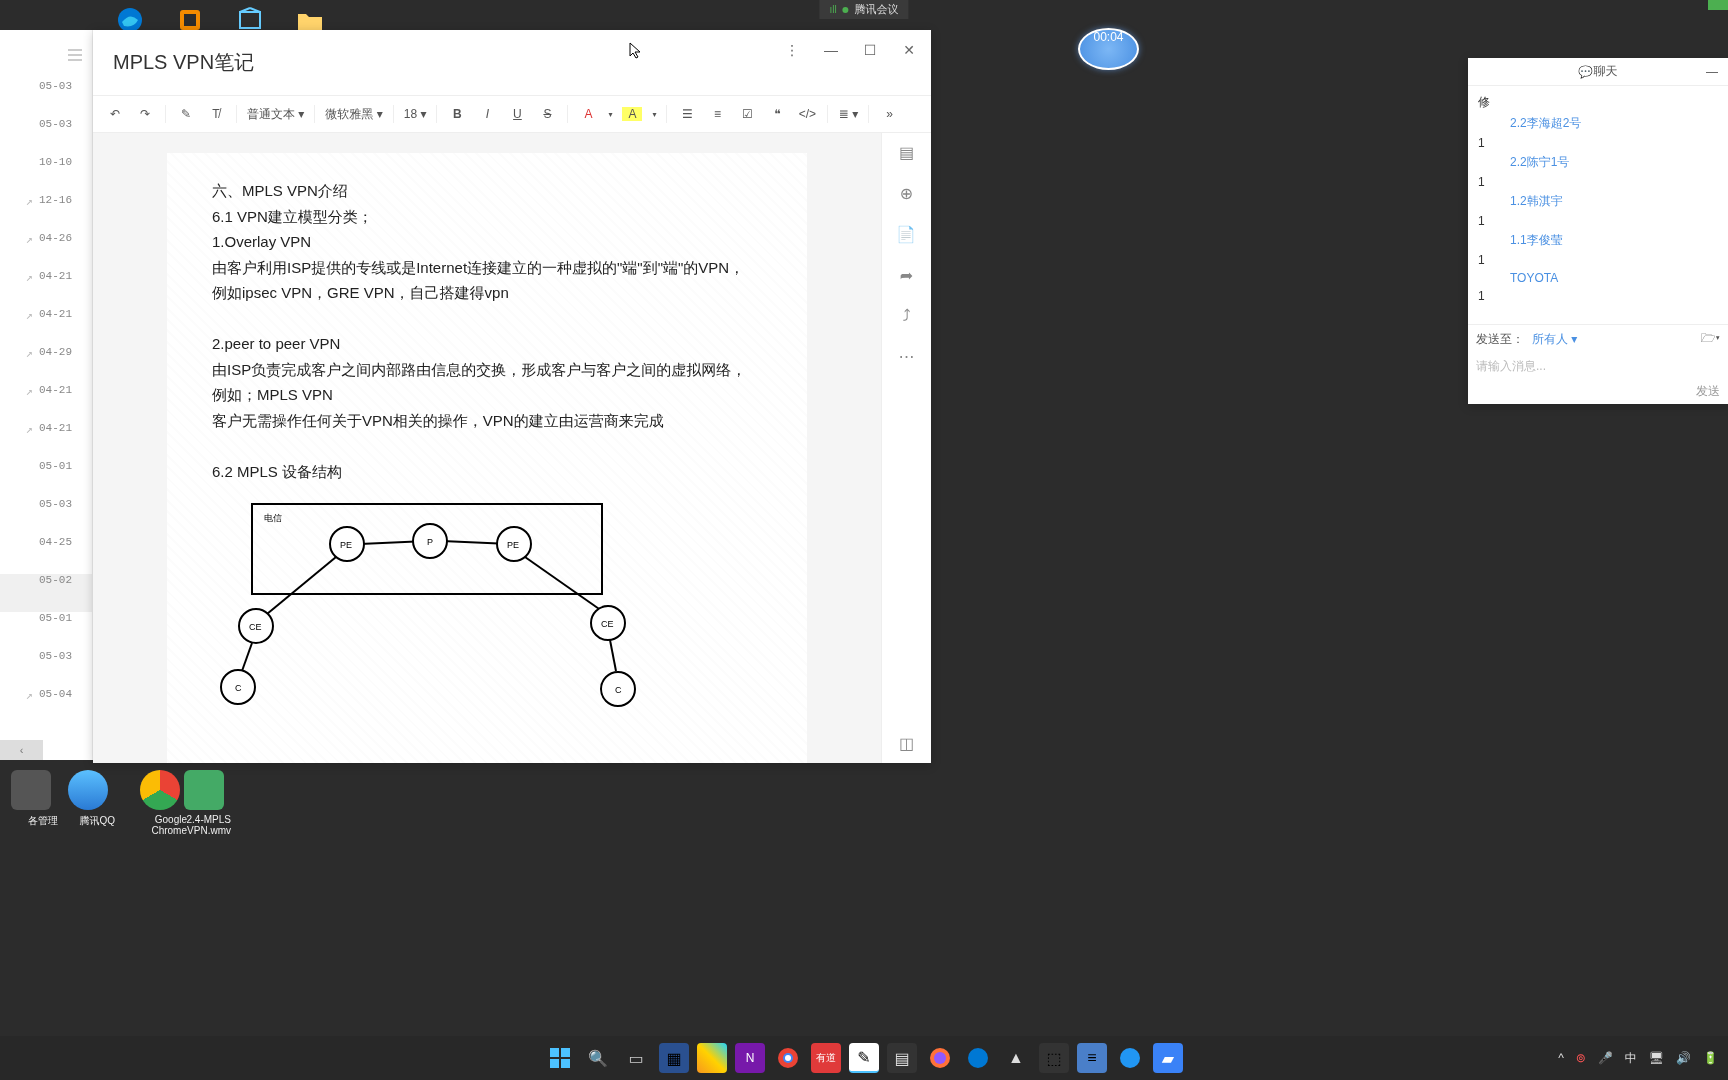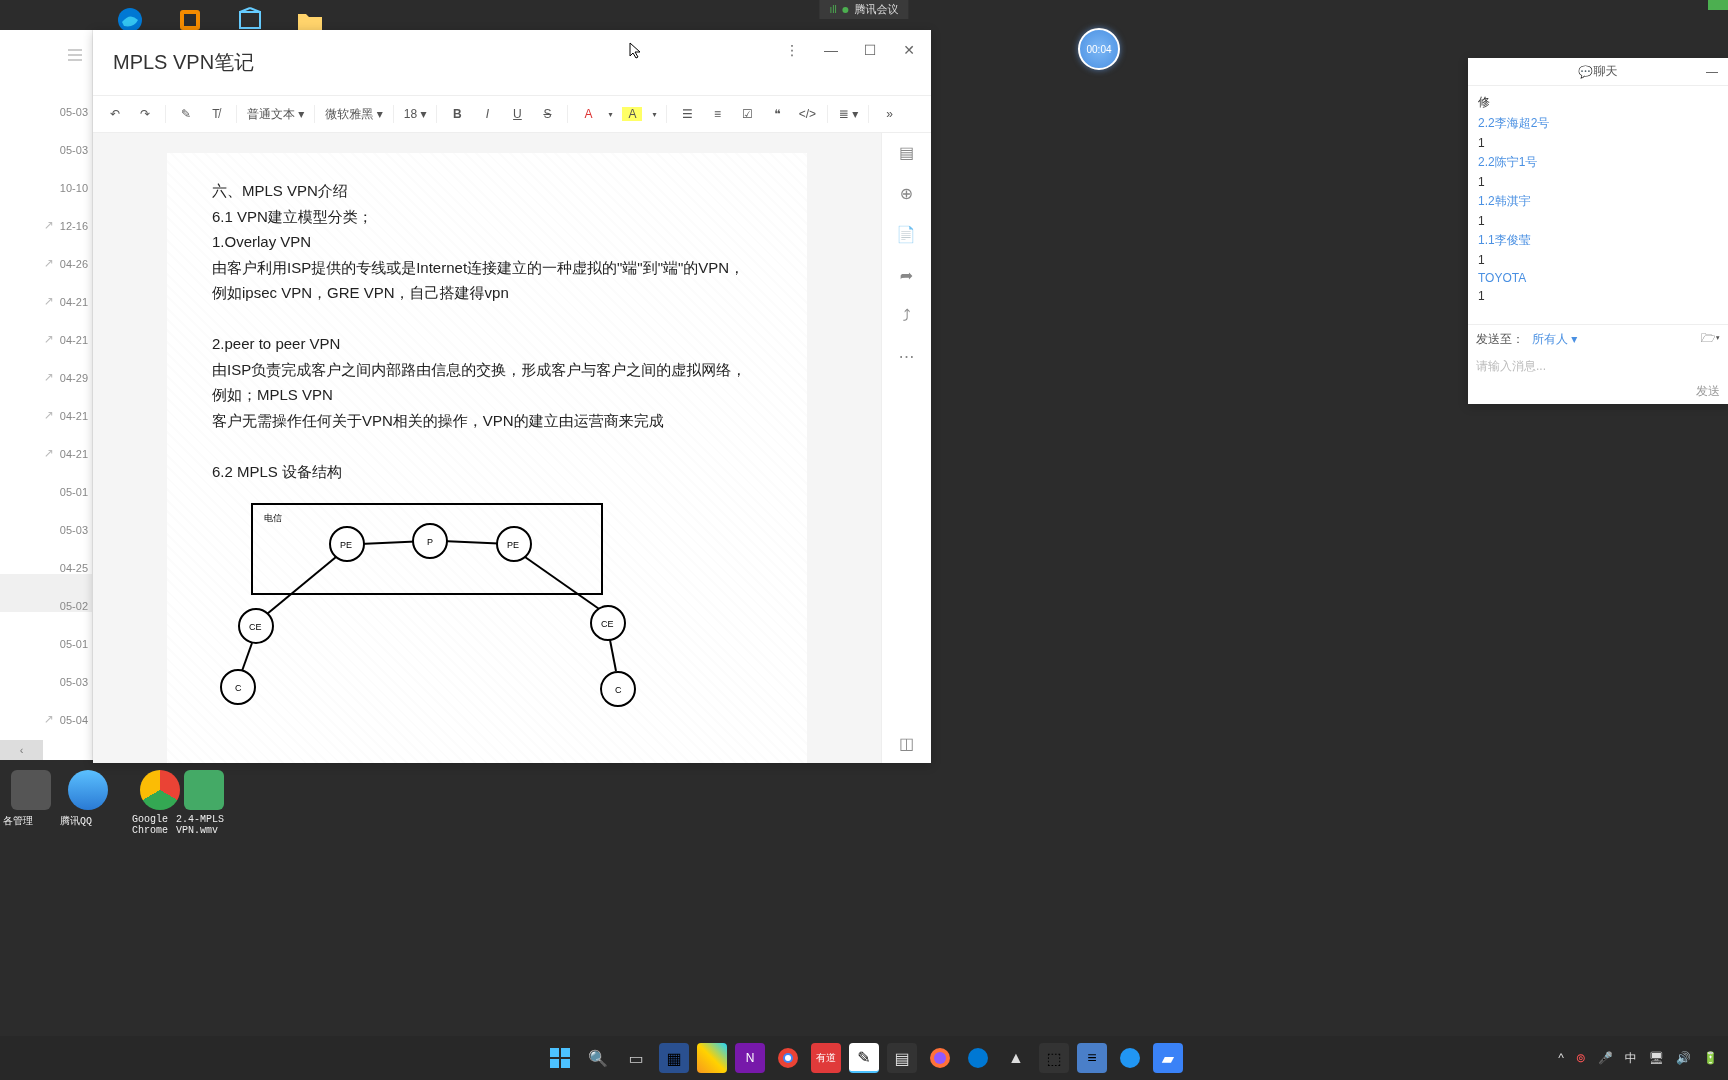--- a/index.html
+++ b/index.html
@@ -9,21 +9,21 @@
 .top-icons { position: absolute; top: 0; left: 0; display: flex; gap: 20px; padding: 5px 110px; }
 .top-icons .icn { width: 40px; height: 30px; display: flex; align-items: center; justify-content: center; }
 
 
 .tencent-badge { position: absolute; top: 0; left: 50%; transform: translateX(-50%); background: #3a3a3a; color: #ddd; font-size: 11px; padding: 2px 10px; display: flex; align-items: center; gap: 6px; justify-content: flex-end; }
 .tencent-badge .dot { width: 6px; height: 6px; background: #4caf50; border-radius: 50%; }
 
 
 .sidebar { position: absolute; left: 0; top: 30px; width: 93px; height: 730px; background: #fff; border-right: 1px solid #eee; font-size: 11px; color: #888; }
 .sidebar-top { height: 50px; display:flex; align-items:center; justify-content:flex-end; padding-right:10px;}
-.sidebar-item { height: 38px; display: flex; align-items: flex-end; justify-content: flex-end; padding: 0 4px; gap: 6px; }
+.sidebar-item { height: 38px; display: flex; align-items: flex-start; justify-content: flex-end; padding: 0 20px; gap: 6px; font-family: Liberation Mono, monospace; }
 .sidebar-item.active { background: #f0f0f0; }
 .share-ic { color: #bbb; font-size: 12px; }
 
 
 .note-window { position: absolute; left: 93px; top: 30px; width: 838px; height: 733px; background: #fff; box-shadow: 0 2px 10px rgba(0,0,0,0.2); display: flex; flex-direction: column; }
 .note-titlebar { height: 65px; display: flex; align-items: center; padding: 0 20px; position: relative; }
 .note-title { font-size: 20px; color: #333; }
 .win-controls { position: absolute; right: 10px; top: 12px; display: flex; gap: 15px; color: #666; font-size: 14px; align-items:center;}
 .win-controls span { width: 24px; text-align: center; cursor: pointer; }
 
@@ -40,37 +40,37 @@
 .note-page { flex: 1; background: #f5f5f5; padding: 20px 30px; overflow-y: auto; }
 .paper { width: 640px; min-height: 620px; background: #fff; margin: 0 auto; padding: 25px 60px 25px 45px; background-image: repeating-linear-gradient(45deg, rgba(0,0,0,0.01) 0, rgba(0,0,0,0.01) 2px, transparent 2px, transparent 8px); }
 .paper p { font-size: 15px; font-weight: normal; color: #222; line-height: 1.7; }
 
 .right-rail { width: 50px; border-left: 1px solid #eee; display: flex; flex-direction: column; align-items: center; padding-top: 10px; gap: 22px; color: #888; font-size: 16px; }
 
 
 .diagram { margin: 15px 0; }
 
 
-.timer { position: absolute; left: 1078px; top: 28px; width: 42px; height: 42px; border-radius: 50%; background: radial-gradient(circle, #7cb7f5, #4a90e2); color: #fff; font-size: 10px; display: flex; align-items: center; justify-content: center; border: 2px solid #fff; box-shadow: 0 0 6px rgba(100,160,240,0.6); }
+.timer { position: absolute; left: 1078px; top: 28px; width: 61px; height: 42px; border-radius: 50%; background: radial-gradient(circle, #7cb7f5, #4a90e2); color: #fff; font-size: 12px; display: flex; align-items: flex-start; justify-content: center; border: 2px solid #fff; box-shadow: 0 0 6px rgba(100,160,240,0.6); }
 
 
 .chat { position: absolute; right: 0; top: 58px; width: 260px; height: 346px; background: #fff; box-shadow: 0 2px 10px rgba(0,0,0,0.2); display: flex; flex-direction: column; font-size: 12px; }
 .chat-titlebar { height: 28px; border-bottom: 1px solid #eee; display: flex; align-items: center; justify-content: center; position: relative; color: #555; }
 .chat-titlebar .min { position: absolute; right: 10px; }
 .chat-body { flex: 1; padding: 6px 10px; overflow-y: auto; }
 .chat-line { padding: 2px 0; color: #333; }
-.chat-line.name { color: #4a90e2; }
+.chat-line.name { color: #4a90e2; margin-left: 32px; }
 .chat-footer { border-top: 1px solid #eee; margin-top: 16px; }
 .chat-sendrow { display: flex; align-items: center; padding: 4px 8px; gap: 8px; color: #555; }
 .chat-sendrow .blue { color: #4a90e2; }
 .chat-input { padding: 4px 8px; color: #bbb; }
 .chat-sendbtn { text-align: right; padding: 4px 8px; color: #999; }
 
 
-.desk-icon { position: absolute; width: 55px; text-align: left; color: #eee; font-size: 10px; font-family: Liberation Mono, monospace; }
+.desk-icon { position: absolute; width: 55px; text-align: right; color: #eee; font-size: 10px; }
 .desk-icon .sq { width: 40px; height: 40px; margin: 0 auto 4px; border-radius: 6px; }
 
 
 .side-collapse { position:absolute; left:0; top:740px; width:43px; height:20px; background:#ddd; display:flex; align-items:center; justify-content:center; color:#777; font-size:11px;}
 
 
 .win-taskbar { position: absolute; bottom: 0; left: 0; width: 100%; height: 44px; background: rgba(40,40,40,0.85); display: flex; align-items: center; justify-content: center; gap: 8px; }
 .tb-icon { width: 30px; height: 30px; border-radius: 4px; display: flex; align-items: center; justify-content: center; font-size: 16px; }
 .sys-tray { position: absolute; right: 10px; bottom: 0; height: 44px; display: flex; align-items: center; gap: 12px; color: #ddd; font-size: 12px; }
 

